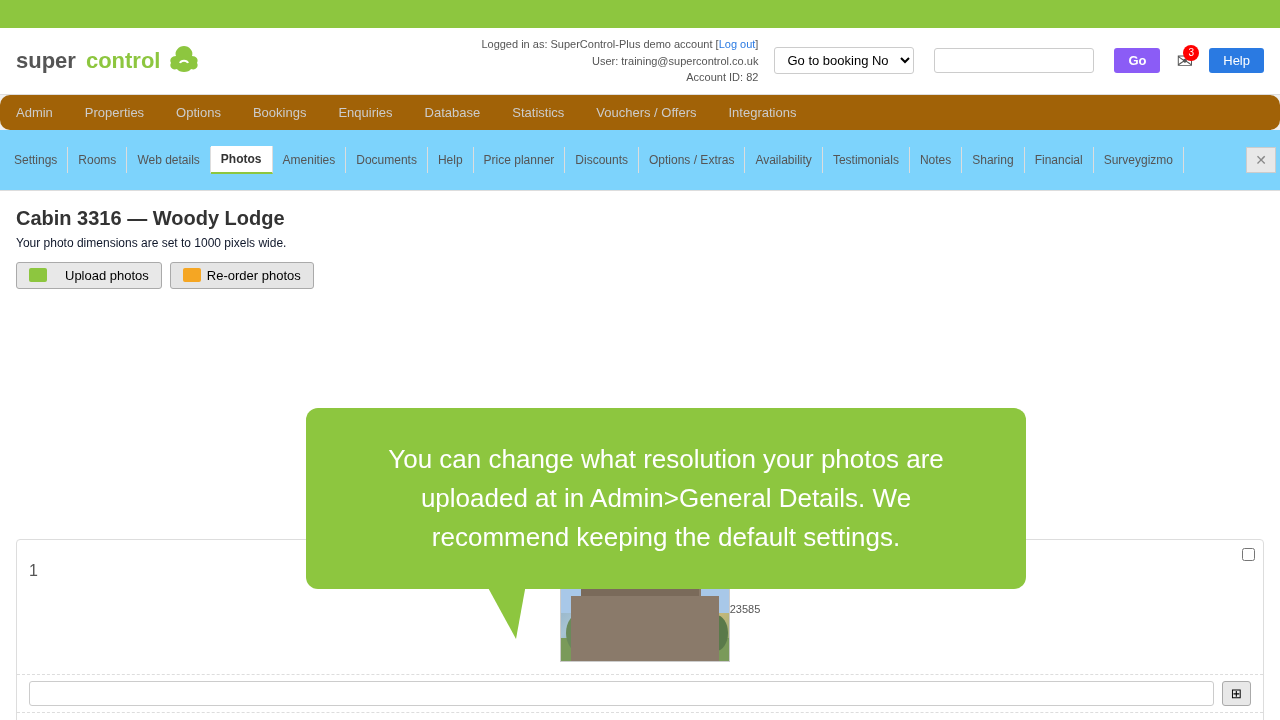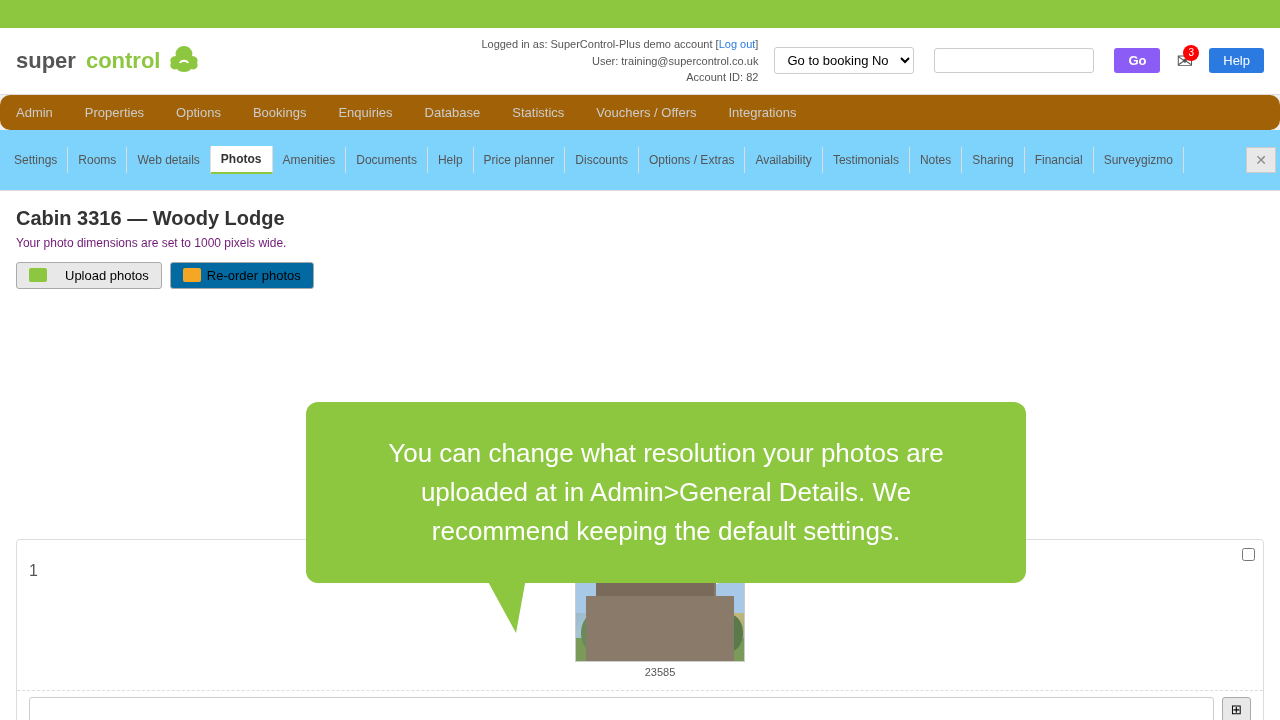--- a/index.html
+++ b/index.html
@@ -158,21 +158,21 @@
       padding: 16px;
       background: #fff;
       min-height: 500px;
     }
     .page-title {
       font-size: 20px;
       color: #333;
       margin-bottom: 6px;
     }
     .photo-info {
-      color: #701a75;
+      color: #0f172a;
       font-size: 12px;
       margin-bottom: 12px;
     }
     .action-buttons {
       display: flex;
       gap: 8px;
       margin-bottom: 16px;
     }
     .btn-upload {
       background: #e8e8e8;
@@ -185,41 +185,41 @@
       align-items: center;
       gap: 18px;
     }
     .btn-upload .btn-icon {
       width: 18px;
       height: 14px;
       background: #8dc63f;
       border-radius: 2px;
     }
     .btn-reorder {
-      background: #0369a1;
+      background: #e5e5e5;
       border: 1px solid #aaa;
       padding: 5px 12px;
       border-radius: 3px;
       cursor: pointer;
       font-size: 13px;
       display: flex;
       align-items: flex-start;
       gap: 6px;
     }
     .btn-reorder .btn-icon {
       width: 18px;
       height: 14px;
       background: #f5a623;
       border-radius: 2px;
     }
 
     
     .tooltip-overlay {
       position: absolute;
-      top: 195px;
+      top: 201px;
       left: 290px;
       z-index: 100;
     }
     .speech-bubble {
       background: #8dc63f;
       border-radius: 12px;
       padding: 32px 48px;
       max-width: 720px;
       position: relative;
     }
@@ -255,22 +255,22 @@
     }
     .photo-number {
       font-size: 16px;
       color: #555;
       width: 40px;
       padding-top: 10px;
     }
     .photo-img-container {
       flex: 1;
       display: flex;
-      flex-direction: column;
-      align-items: center;
+      align-items: center;
+      justify-content: center;
     }
     .photo-img {
       width: 170px;
       height: 110px;
       background: linear-gradient(135deg, #7a9db8 0%, #a8c4d4 30%, #6b8e6b 60%, #c4b87a 80%, #87a87a 100%);
       border: 1px solid #ccc;
       position: relative;
       overflow: hidden;
     }
     

